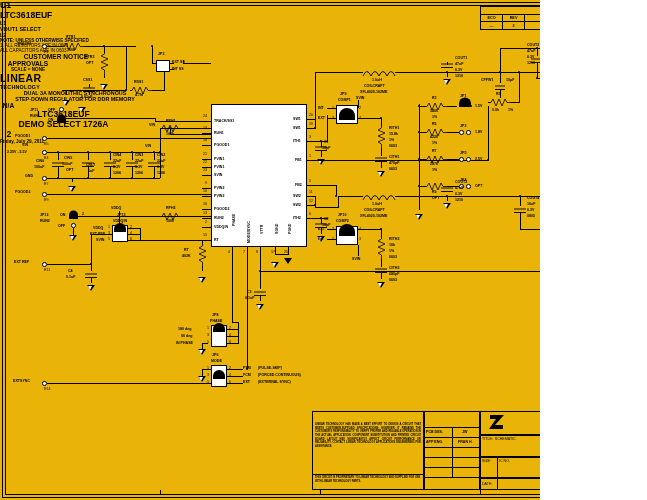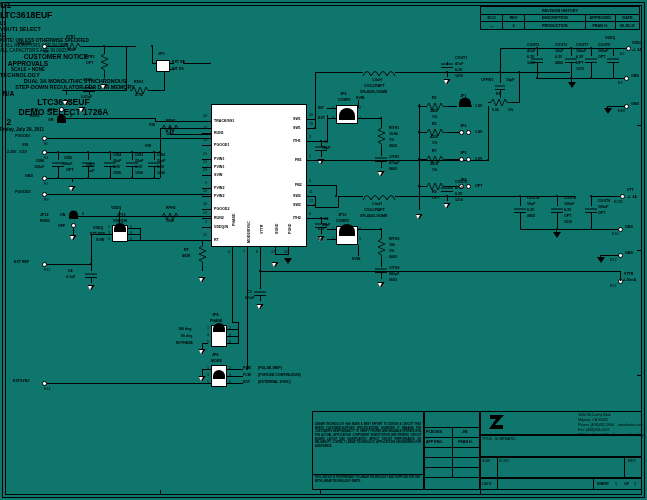--- a/index.html
+++ b/index.html
@@ -1,17 +1,17 @@
 <!DOCTYPE html>
 <html><head>
 <meta charset="utf-8">
 <style>
   html,body{margin:0;padding:0;background:#fff;}
   body{font-family:"Liberation Sans",sans-serif;}
-  #sheet{position:relative;width:647px;height:500px;background:#0f766e;overflow:hidden;}
+  #sheet{position:relative;width:540px;height:500px;background:#eab308;overflow:hidden;}
   .brd{position:absolute;border:1px solid #000;box-sizing:border-box;}
   .ln{position:absolute;background:#000;}
   .h{height:1px;}
   .v{width:1px;}
   .t{position:absolute;font-size:3.6px;line-height:1.12;color:#000;white-space:pre;letter-spacing:0px;}
   .t5{font-size:4.6px;}
   .t6{font-size:5.4px;}
   .t7{font-size:6.6px;}
   .t9{font-size:8.6px;}
   .t11{font-size:10.5px;}
@@ -890,20 +890,21 @@
   <div class="t b" style="left:426px;top:430px;">PCB DES.</div>
   <div class="t b" style="left:462px;top:430px;">JW</div>
   <div class="t b" style="left:426px;top:440px;">APP ENG.</div>
   <div class="t b" style="left:458px;top:440px;">FRAN H.</div>
   <div class="t5 b c" style="left:424px;top:480px;width:56px;">SCALE = NONE</div>
 
   <div class="brd" style="left:480px;top:411px;width:162px;height:24px;"></div>
   <svg style="position:absolute;left:487px;top:414px;" width="30" height="17">
     <path d="M2,15 L16,15 L16,11 L8,11 L17,1 L3,1 L3,5 L9,5 Z" fill="#000"></path>
   </svg>
+  <div class="t11 b" style="left:519px;top:414px;letter-spacing:0.4px;">LINEAR</div>
   <div class="t6 b" style="left:519px;top:427px;letter-spacing:0.2px;">TECHNOLOGY</div>
   <div class="t" style="left:578px;top:413px;">1630 McCarthy Blvd.</div>
   <div class="t" style="left:578px;top:418px;">Milpitas, CA 95035</div>
   <div class="t" style="left:578px;top:423px;">Phone: (408)432-1900    www.linear.com</div>
   <div class="t" style="left:578px;top:428px;">Fax: (408)434-0507</div>
   <div class="t" style="left:578px;top:433px;">LTC Confidential-For Customer Use Only</div>
 
   <div class="brd" style="left:480px;top:435px;width:162px;height:22px;"></div>
   <div class="t" style="left:482px;top:437px;">TITLE:  SCHEMATIC</div>
   <div class="t6 b c" style="left:492px;top:442px;width:150px;">DUAL 3A MONOLITHIC SYNCHRONOUS</div>

